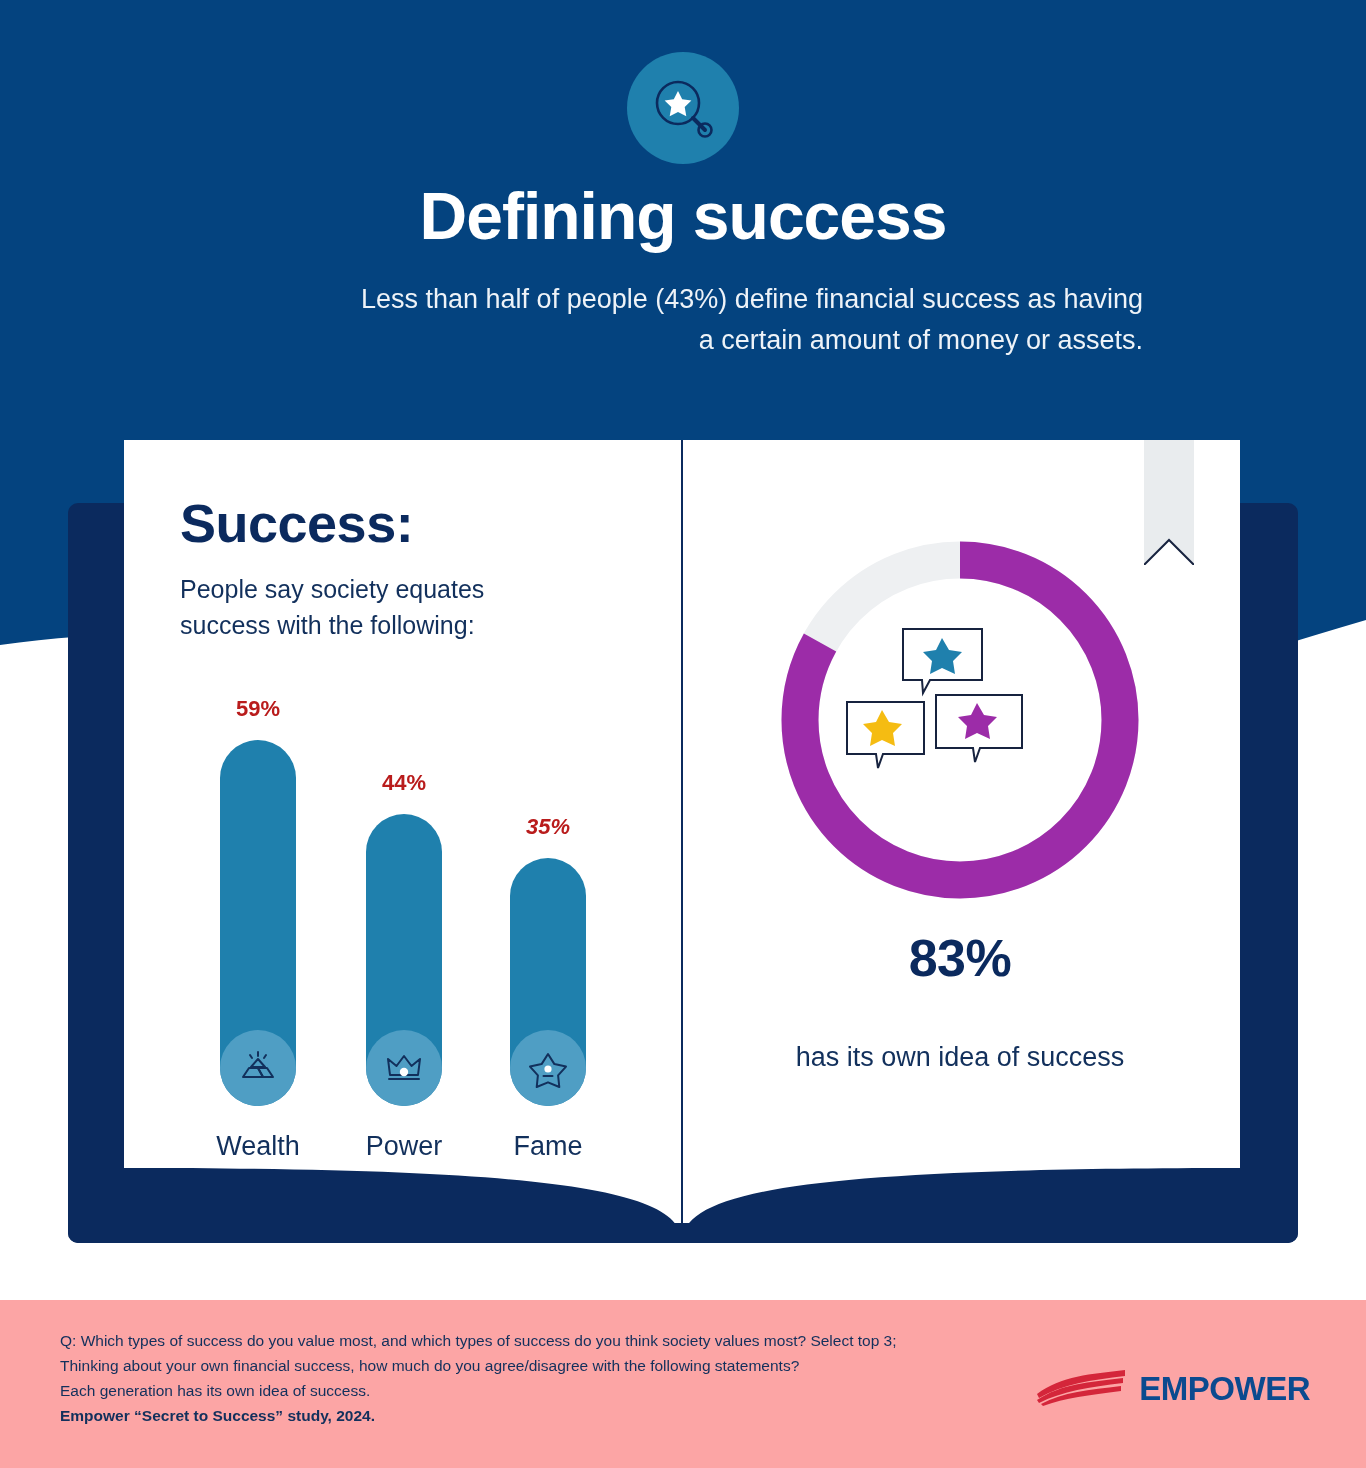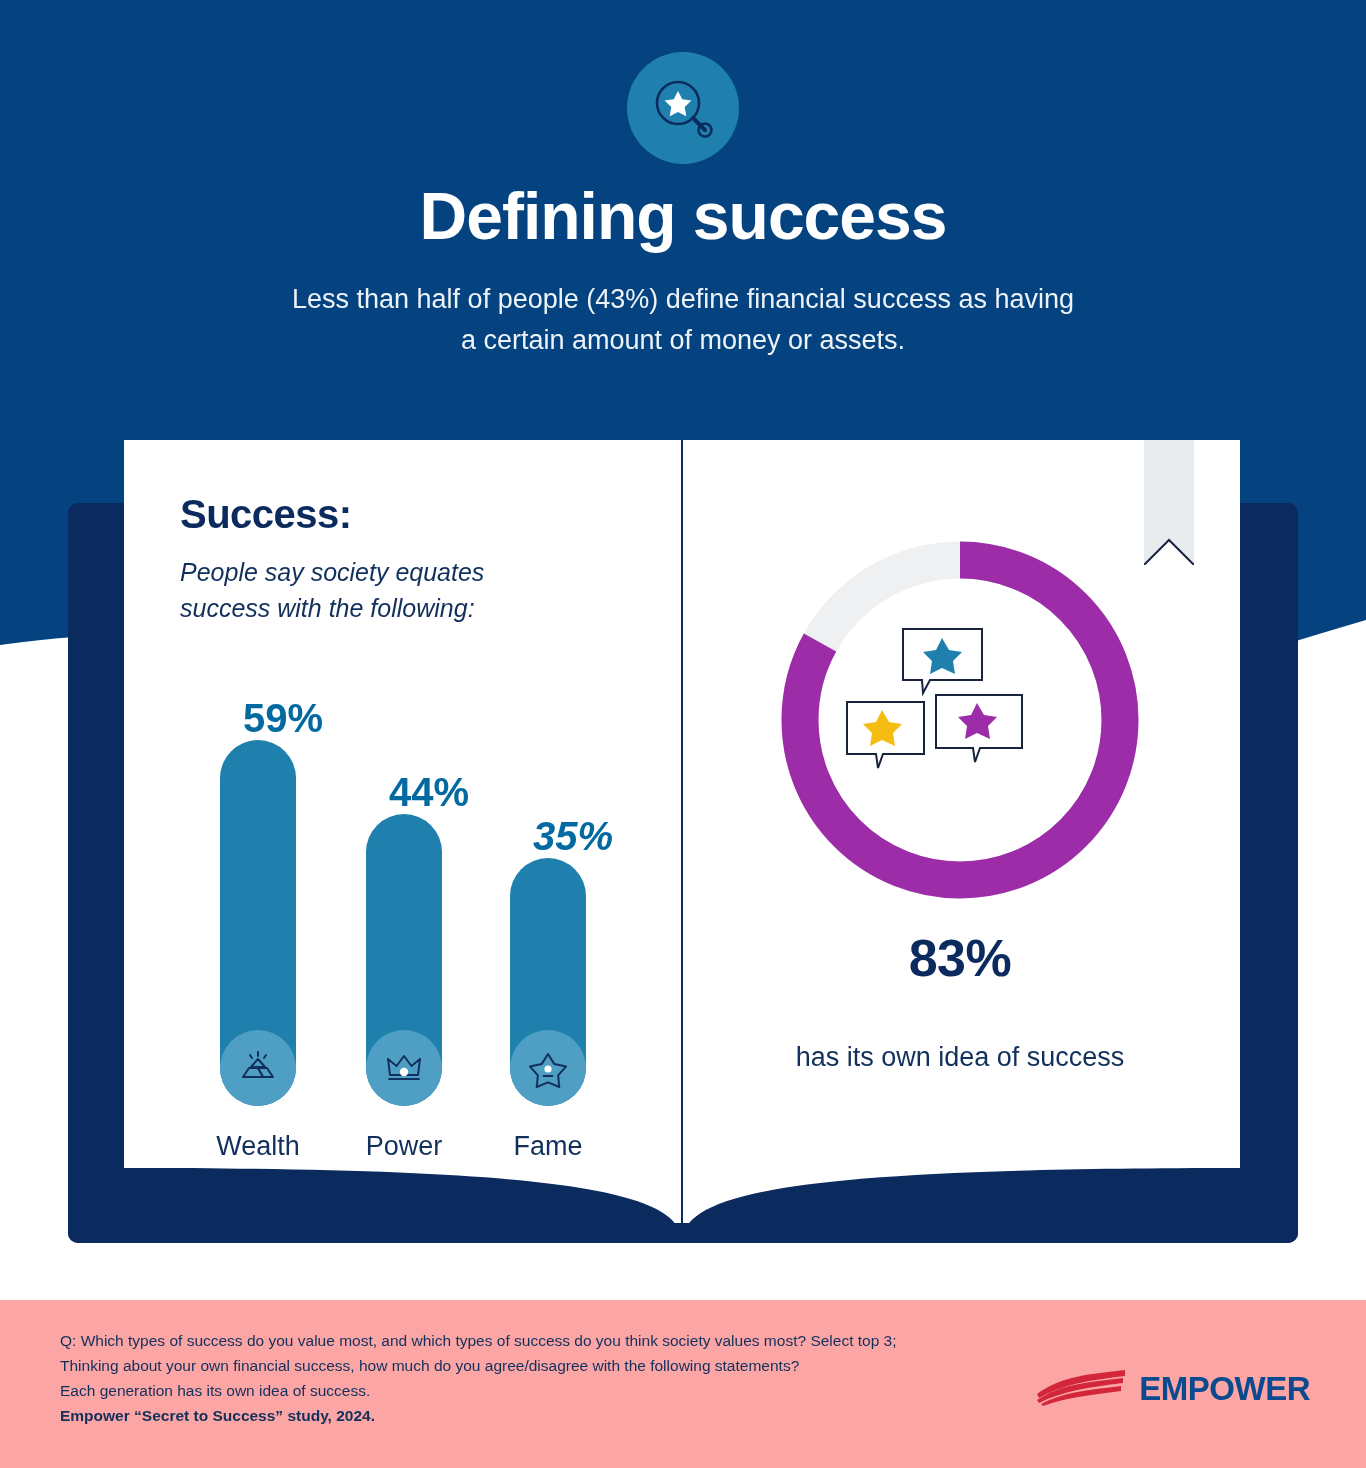--- a/index.html
+++ b/index.html
@@ -51,20 +51,21 @@
     letter-spacing: -1px;
     line-height: 1.1;
   }
   .subtitle {
     margin: 26px auto 0 auto;
     width: 920px;
     font-size: 27px;
     color: #eef3f8;
     line-height: 1.55;
     font-weight: 300;
+    text-align: right;
   }
 
   
   .book-cover {
     position: absolute;
     left: 68px;
     top: 503px;
     width: 1230px;
     height: 740px;
     background: #0b2a5e;
@@ -117,33 +118,32 @@
 
   
   .left-content {
     position: absolute;
     left: 180px;
     top: 492px;
     width: 470px;
     z-index: 7;
   }
   .sec-title {
-    font-size: 40px;
+    font-size: 54px;
     font-weight: bold;
     color: #0b2a5e;
     margin: 0;
     letter-spacing: -0.5px;
   }
   .sec-sub {
     font-size: 25px;
     color: #12305c;
     line-height: 1.42;
     margin: 18px 0 0 0;
     font-weight: 300;
-    font-style: italic;
   }
 
   
   .chart {
     position: absolute;
     left: 180px;
     top: 686px;
     width: 470px;
     height: 420px;
     z-index: 7;
@@ -151,24 +151,23 @@
   .bar-col {
     position: absolute;
     bottom: 0;
     width: 76px;
     text-align: center;
   }
   .bar-value {
     position: absolute;
     width: 76px;
     left: 0;
-    font-size: 40px;
+    font-size: 22px;
     font-weight: bold;
-    color: #0369a1;
-    margin-left: 23px;
+    color: #b91c1c;
   }
   .bar-shape {
     position: absolute;
     left: 0;
     bottom: 0;
     width: 76px;
     background: #1f80ad;
     border-radius: 38px;
   }
   .bar-icon-circle {

